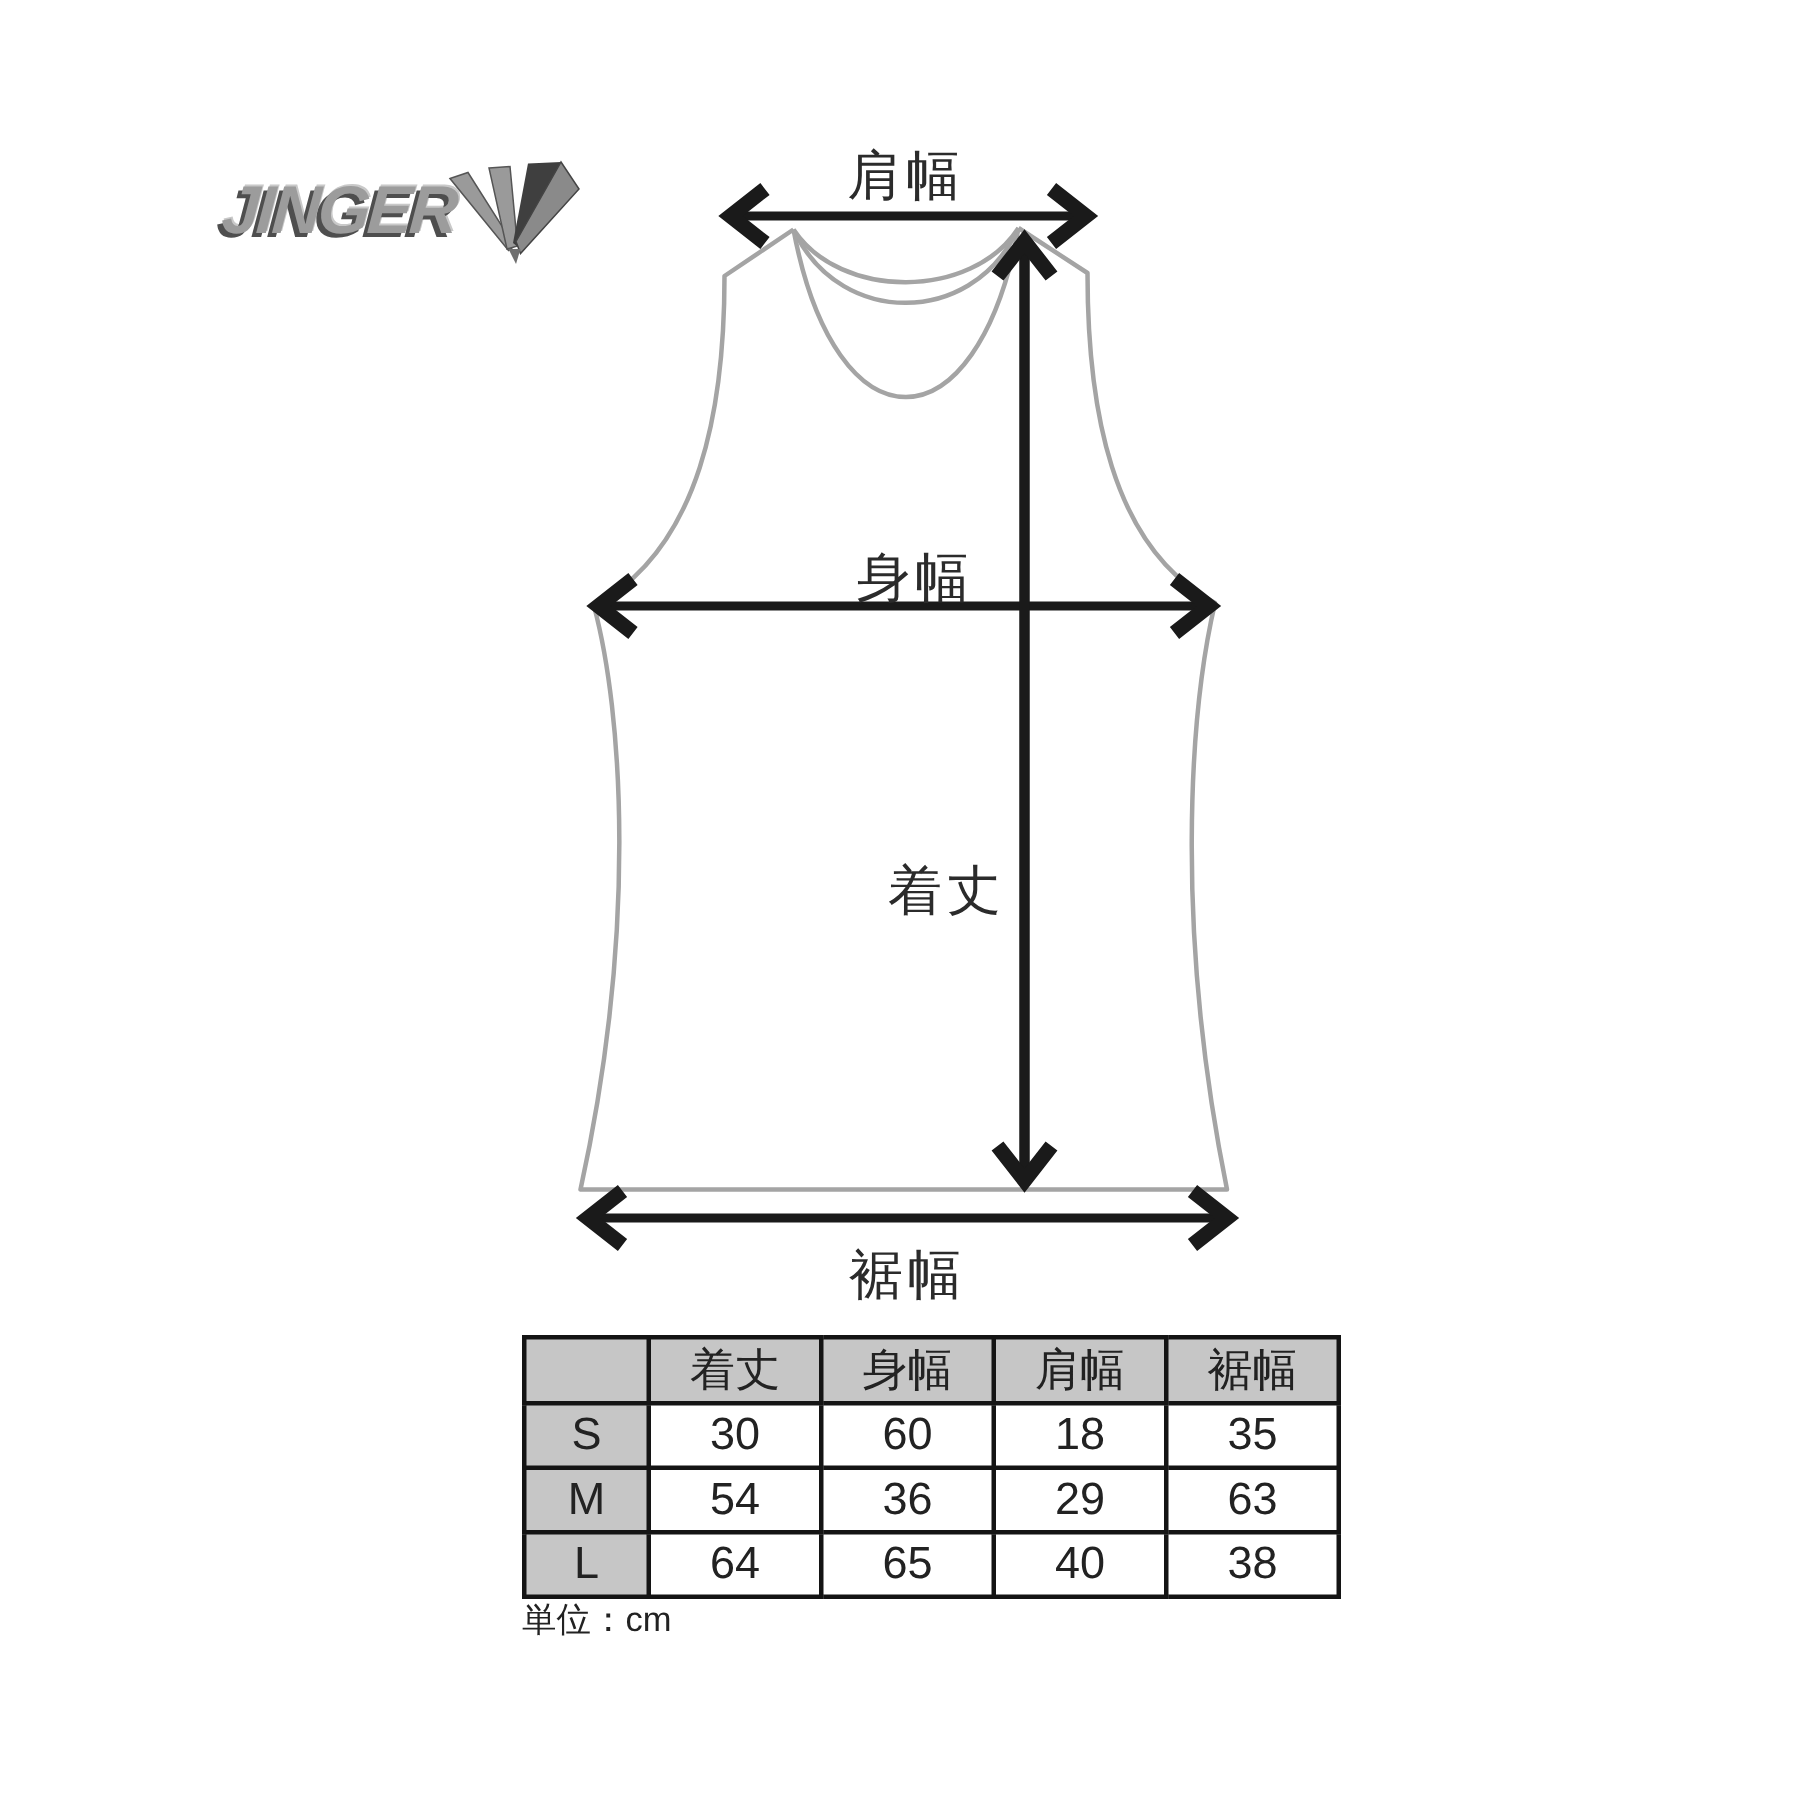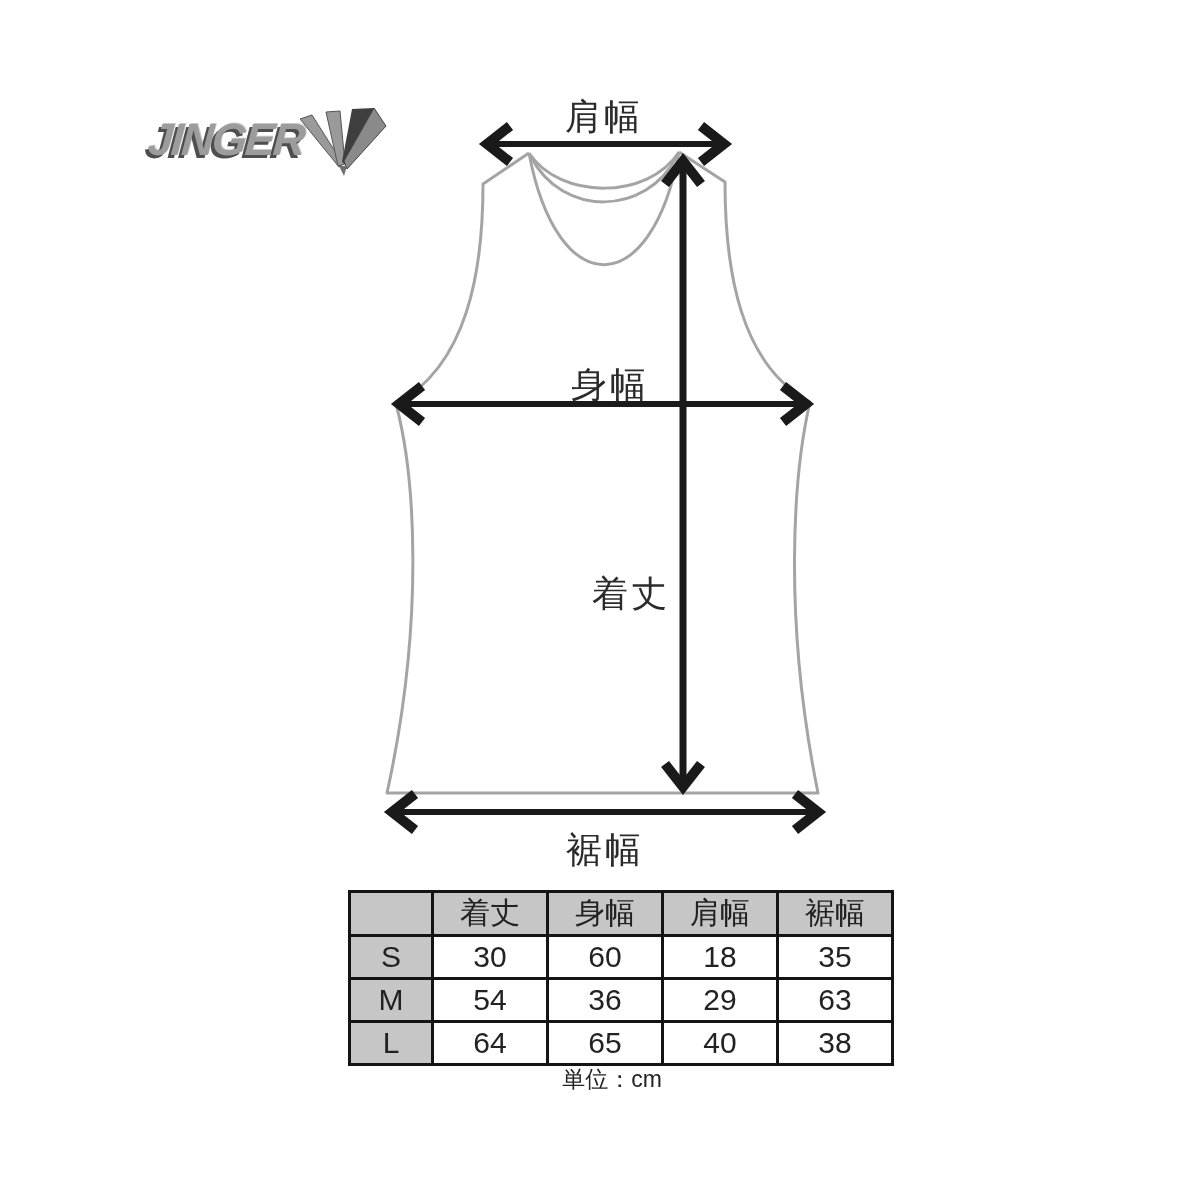--- a/index.html
+++ b/index.html
@@ -34,21 +34,21 @@
   .size-table th, .size-table td {
     border:3px solid #141414; height:40px; padding:0;
     text-align:center; vertical-align:middle;
     font-size:30px; font-weight:normal; color:#222;
   }
   .size-table .c-size { width:80px; }
   .size-table .c-val  { width:112px; }
   .gray { background:#c6c6c6; }
   .unit-note {
     position:absolute; left:348px; top:1064px; width:528px;
-    text-align:center; font-size:23px; color:#222;
+    text-align:left; font-size:23px; color:#222;
   }
 </style>
 </head>
 <body>
 
 <div class="canvas">
 
   <div class="logo-text">JINGER</div>
   <svg class="logo-mark" width="110" height="78" viewBox="0 0 110 78">
     <polygon points="17,15 29,11 60,60 56,63" fill="#9a9a9a" stroke="#555" stroke-width="1"></polygon>

